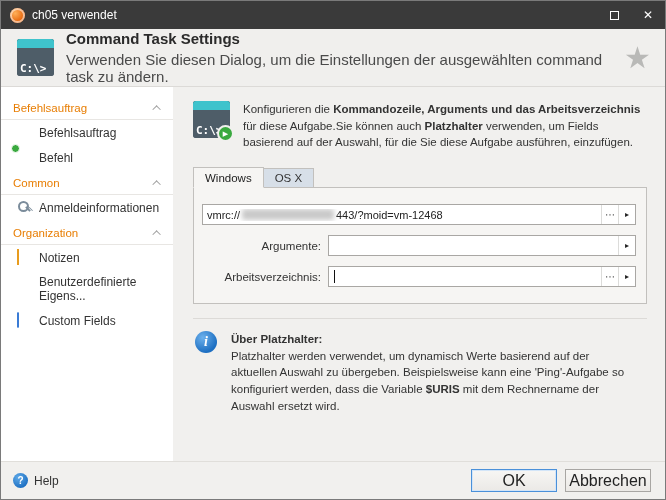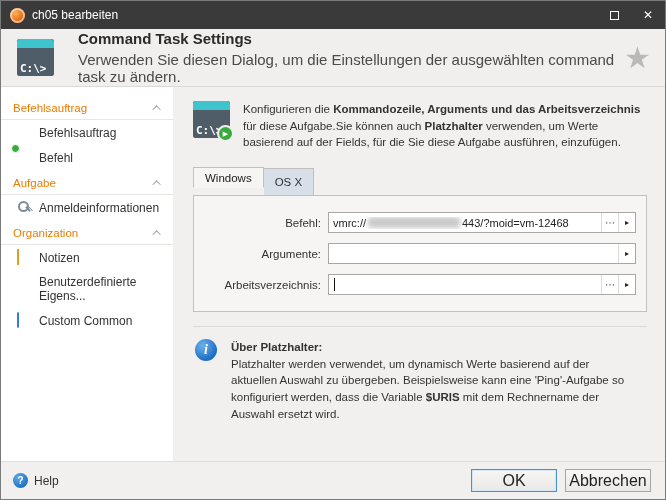--- a/index.html
+++ b/index.html
@@ -18,21 +18,21 @@
 
   
   .header{ height:58px; background:#f0efed; border-bottom:1px solid #dcdad7; display:flex; align-items:center; padding:0 14px 0 16px; flex:0 0 auto; }
   .cmd-icon{ position:relative; background:#4e5d68; border-radius:3px; overflow:visible; flex:0 0 auto; }
   .cmd-icon .scr{ position:absolute; inset:0; border-radius:3px; overflow:hidden; background:#4e5d68; }
   .cmd-icon .bar{ position:absolute; top:0; left:0; right:0; height:24%; background:#3fc3cc; }
   .cmd-icon .txt{ position:absolute; left:3px; bottom:1px; color:#fff; font-family:"DejaVu Sans Mono",monospace; font-weight:bold; }
   .cmd-lg{ width:37px; height:37px; }
   .cmd-lg .txt{ font-size:11px; }
   .play-badge{ position:absolute; right:-4px; bottom:-4px; width:17px; height:17px; border-radius:50%; background:#3aa93f; border:2px solid #f1f0ee; color:#fff; font-size:7px; display:flex; align-items:center; justify-content:center; z-index:2; }
-  .header-text{ margin-left:24px; }
+  .header-text{ margin-left:12px; }
   .header-text h1{ font-size:15px; color:#2b2b2b; font-weight:bold; margin-bottom:4px; }
   .header-text p{ font-size:15px; color:#4a4a4a; }
   .star{ margin-left:auto; font-size:30px; color:#b9b9b7; line-height:1; cursor:default; }
 
   
   .body{ flex:1 1 auto; display:flex; min-height:0; }
   .sidebar{ width:172px; background:#ffffff; padding-top:8px; flex:0 0 auto; }
   .side-section-header{ display:flex; align-items:center; padding:7px 12px 5px 12px; border-bottom:1px solid #e8e6e3; color:#e87e04; font-size:11.5px; cursor:default; }
   .chevron-up{ margin-left:auto; width:6px; height:6px; border-left:1.5px solid #a0a0a0; border-top:1.5px solid #a0a0a0; transform:rotate(45deg) translateY(2px); }
   .side-item{ display:flex; align-items:center; gap:7px; padding:5px 8px 5px 16px; font-size:12px; color:#333; cursor:default; }
@@ -62,21 +62,21 @@
 
   
   .main{ flex:1 1 auto; background:#f1f0ee; padding:14px 18px 0 20px; min-width:0; }
   .intro{ display:flex; align-items:flex-start; }
   .intro-text{ margin-left:13px; font-size:11.5px; color:#333; line-height:1.45; max-width:402px; }
   .intro-text b, .note-text b{ font-weight:bold; }
 
   .tabs{ display:flex; margin-top:16px; position:relative; z-index:2; padding-left:0; }
   .tab{ height:21px; padding:0 11px; font-size:11.5px; display:flex; align-items:center; border:1px solid #c2c0bd; cursor:default; }
   .tab.active{ background:#f6f5f3; border-bottom:1px solid #f6f5f3; color:#222; }
-  .tab.inactive{ background:#d7dfe8; border-left:none; color:#333; margin-top:1px; height:28px; }
+  .tab.inactive{ background:#d7dfe8; border-left:none; color:#333; margin-top:1px; height:20px; }
 
   .tabpage{ border:1px solid #c2c0bd; background:#f6f5f3; margin-top:-1px; padding:16px 10px 16px 8px; position:relative; z-index:1; }
   .frow{ display:flex; align-items:center; margin-bottom:10px; }
   .frow:last-child{ margin-bottom:0; }
   .flabel{ width:126px; text-align:right; font-size:11.5px; color:#333; padding-right:7px; flex:0 0 auto; }
   .finput{ flex:1 1 auto; height:21px; background:#fff; border:1px solid #a9a7a4; display:flex; align-items:center; font-size:11px; color:#222; padding-left:4px; }
   .fvalue{ flex:1 1 auto; display:flex; align-items:center; white-space:nowrap; overflow:hidden; }
   .blur-chip{ display:inline-block; width:92px; height:11px; background:#c9c9c9; border-radius:2px; filter:blur(2.5px); margin:0 2px; }
   .caret{ width:1px; height:13px; background:#111; display:inline-block; margin-left:1px; }
   .inp-btn{ flex:0 0 auto; width:17px; height:100%; display:flex; align-items:center; justify-content:center; color:#444; font-size:10px; border-left:1px solid #dcdcda; cursor:default; }
@@ -96,21 +96,21 @@
   .btn{ width:86px; height:23px; font-size:16px; color:#222; background:linear-gradient(#f7f6f4,#ebe9e6); border:1px solid #a8a6a3; display:flex; align-items:center; justify-content:center; cursor:default; }
   .btn.focused{ border:1px solid #4a90d9; box-shadow:inset 0 0 0 1px #d3e5f8; }
 </style>
 </head>
 <body>
 
 <div class="window">
 
   <div class="titlebar">
     <span class="app-icon"></span>
-    <span class="titlebar-text">ch05 bearbeiten</span>
+    <span class="titlebar-text">ch05 verwendet</span>
     <div class="titlebar-buttons">
       <div class="tb-btn">
           <span class="max-glyph"></span>
         </div>
       <div class="tb-btn">
           <span class="close-glyph">✕</span>
         </div>
     </div>
   </div>
 
@@ -147,21 +147,21 @@
       <div class="side-item">
         <span class="ic">
           <span class="cmd-icon cmd-sm"><span class="scr">
                 <span class="bar"></span>
               </span><span class="mini-play"></span></span>
         </span>
         <span>Befehl</span>
       </div>
 
       <div class="side-section-header">
-        <span>Aufgabe</span>
+        <span>Common</span>
         <span class="chevron-up"></span>
       </div>
       <div class="side-item">
         <span class="ic"><span class="key-icon"></span></span>
         <span>Anmeldeinformationen</span>
       </div>
 
       <div class="side-section-header">
         <span>Organization</span>
         <span class="chevron-up"></span>
@@ -169,45 +169,44 @@
       <div class="side-item">
         <span class="ic"><span class="notes-icon"></span></span>
         <span>Notizen</span>
       </div>
       <div class="side-item">
         <span class="ic"><span class="props-icon"></span></span>
         <span>Benutzerdefinierte Eigens...</span>
       </div>
       <div class="side-item">
         <span class="ic"><span class="fields-icon"></span></span>
-        <span>Custom Common</span>
+        <span>Custom Fields</span>
       </div>
     </div>
 
     <div class="main">
 
       <div class="intro">
         <div class="cmd-icon cmd-lg">
           <span class="scr">
               <span class="bar"></span>
               <span class="txt">C:\&gt;</span>
             </span>
           <span class="play-badge">▶</span>
         </div>
-        <p class="intro-text"><span>Konfigurieren die </span><b>Kommandozeile, Arguments und das Arbeitsverzeichnis</b><span> für diese Aufgabe.Sie können auch </span><b>Platzhalter</b><span> verwenden, um Werte basierend auf der Fields, für die Sie diese Aufgabe ausführen, einzufügen.</span></p>
+        <p class="intro-text"><span>Konfigurieren die </span><b>Kommandozeile, Arguments und das Arbeitsverzeichnis</b><span> für diese Aufgabe.Sie können auch </span><b>Platzhalter</b><span> verwenden, um Fields basierend auf der Auswahl, für die Sie diese Aufgabe ausführen, einzufügen.</span></p>
       </div>
 
       <div class="tabs">
         <div class="tab active">Windows</div>
         <div class="tab inactive">OS X</div>
       </div>
 
       <div class="tabpage">
         <div class="frow">
-          <span class="flabel">Befehl:</span>
           <div class="finput">
             <span class="fvalue">
                 <span>vmrc://</span>
                 <span class="blur-chip"></span>
                 <span>443/?moid=vm-12468</span>
               </span>
             <span class="inp-btn">⋯</span>
             <span class="inp-btn arrow">▸</span>
           </div>
         </div>

